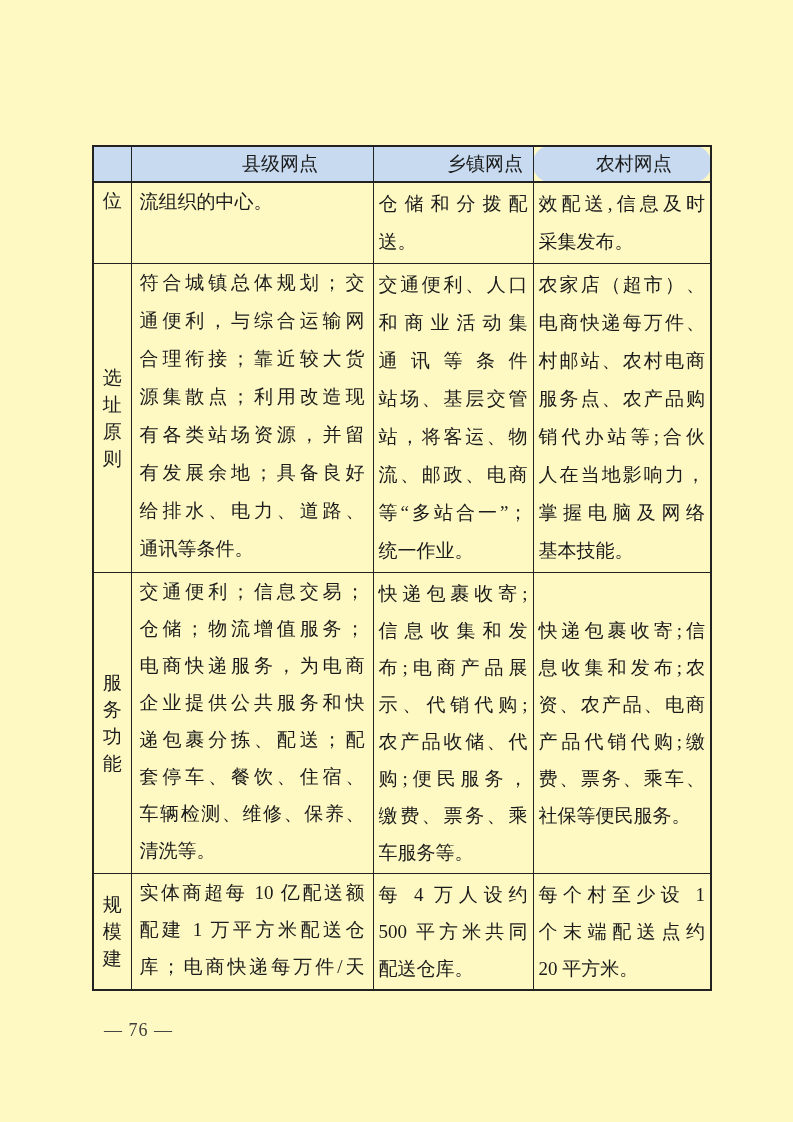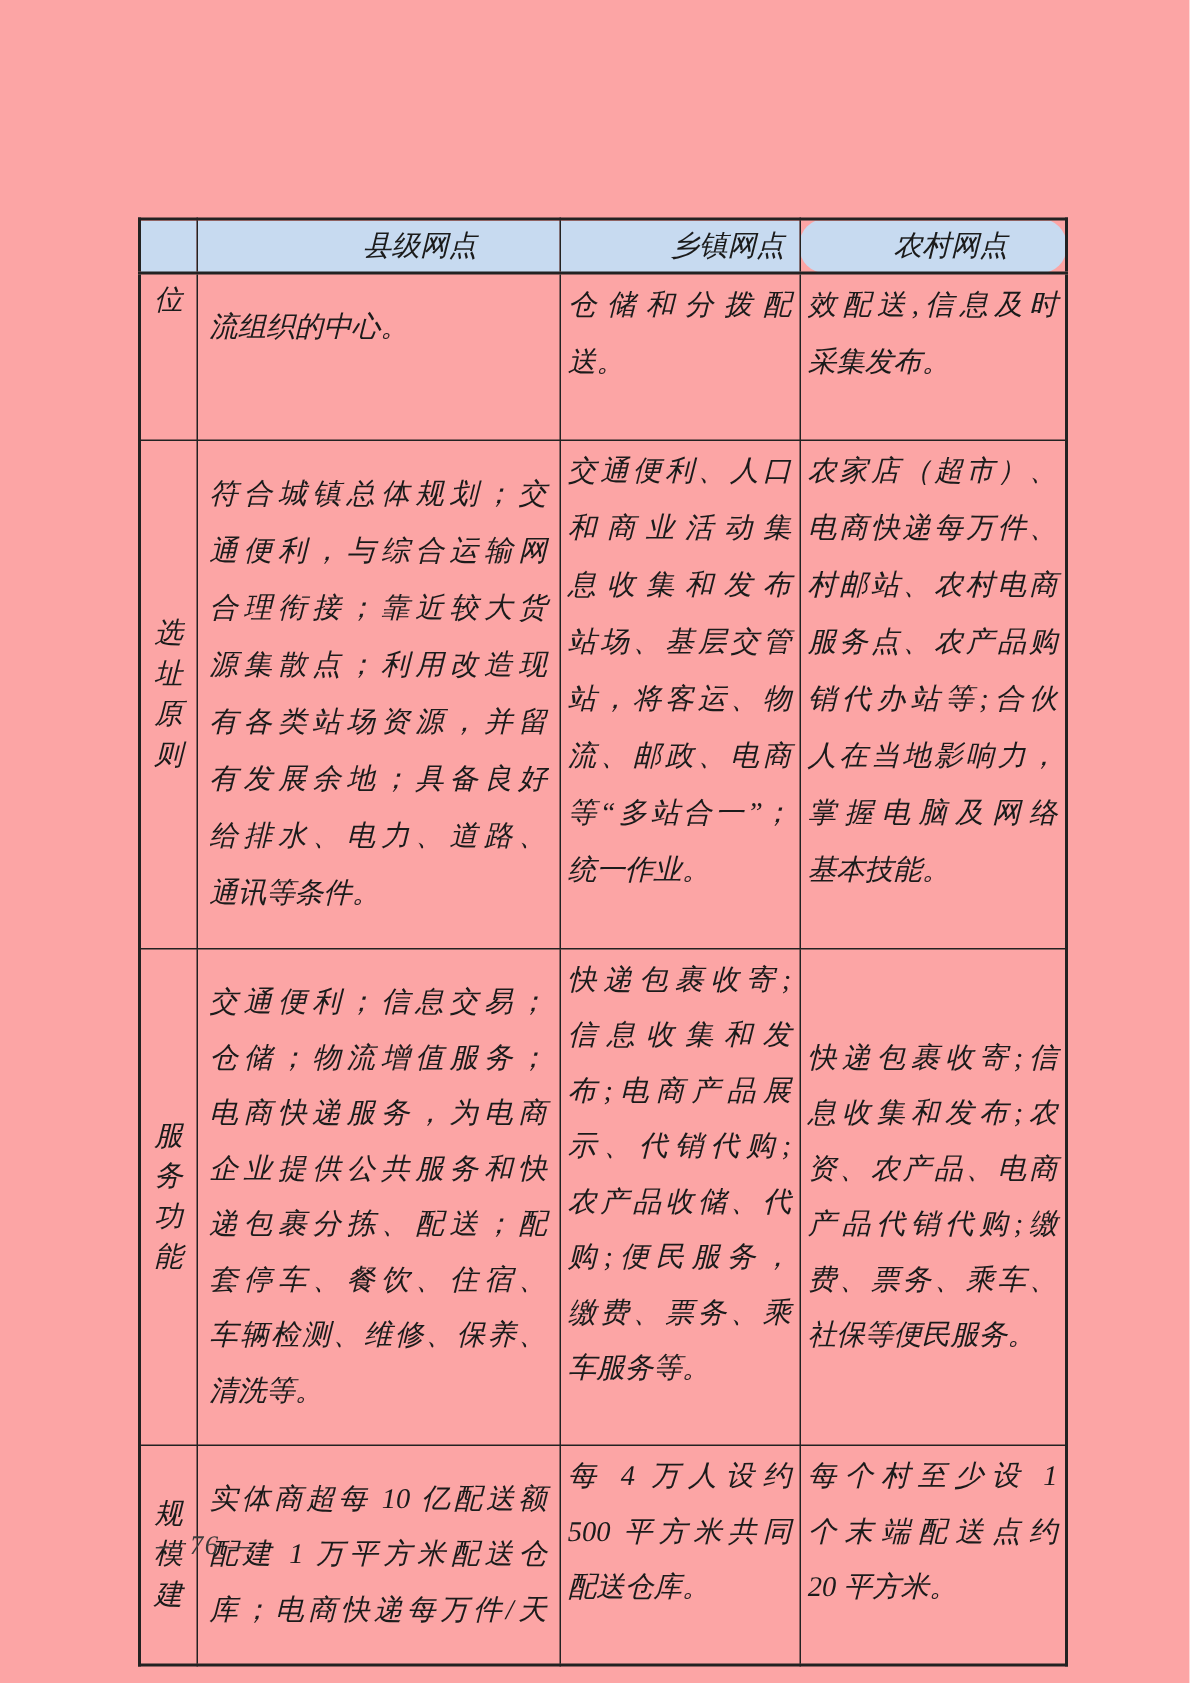--- a/index.html
+++ b/index.html
@@ -11,22 +11,21 @@
     width: 793px;
     height: 1122px;
     position: relative;
     font-family: "Liberation Serif", "DejaVu Serif", serif;
     color: #1b1b1b;
     overflow: hidden;
   }
   .sheet {
     position: absolute;
     inset: 0;
-    background: #fca5a5;
-    font-style: italic;
+    background: #fef9c3;
   }
   table.net {
     position: absolute;
     left: 92px;
     top: 145px;
     width: 618px;
     border-collapse: collapse;
     table-layout: fixed;
     border: 2px solid #222222;
   }
@@ -52,21 +51,21 @@
   td.lbl {
     text-align: center;
     vertical-align: middle;
     padding: 2px 0;
   }
   td.lbl .lchar { line-height: 27px; height: 27px; }
   tr.r0 td.lbl { vertical-align: top; padding-top: 4px; }
   
   td.body {
     vertical-align: top;
-    padding: 17px 8px;
+    padding: 0 8px;
   }
   td.body.c2, td.body.c3 { padding: 2px 5px; }
   td.body.vmid { vertical-align: middle; }
   .line {
     text-align: justify;
     text-align-last: left;
   }
   .line.j { text-align-last: justify; }
   tr.r0 .line, tr.r1 .line { line-height: 38px; height: 38px; }
   tr.r2 .line { line-height: 37px; height: 37px; }
@@ -135,21 +134,21 @@
             <div class="line j">合理衔接；靠近较大货</div>
             <div class="line j">源集散点；利用改造现</div>
             <div class="line j">有各类站场资源，并留</div>
             <div class="line j">有发展余地；具备良好</div>
             <div class="line j">给排水、电力、道路、</div>
             <div class="line">通讯等条件。</div>
           </td>
           <td class="body c2">
             <div class="line j">交通便利、人口</div>
             <div class="line j">和商业活动集</div>
-            <div class="line j">息收集和发布</div>
+            <div class="line j">通讯等条件</div>
             <div class="line j">站场、基层交管</div>
             <div class="line j">站，将客运、物</div>
             <div class="line j">流、邮政、电商</div>
             <div class="line j">等“多站合一”；</div>
             <div class="line">统一作业。</div>
           </td>
           <td class="body c3">
             <div class="line j">农家店（超市）、</div>
             <div class="line j">电商快递每万件、</div>
             <div class="line j">村邮站、农村电商</div>

